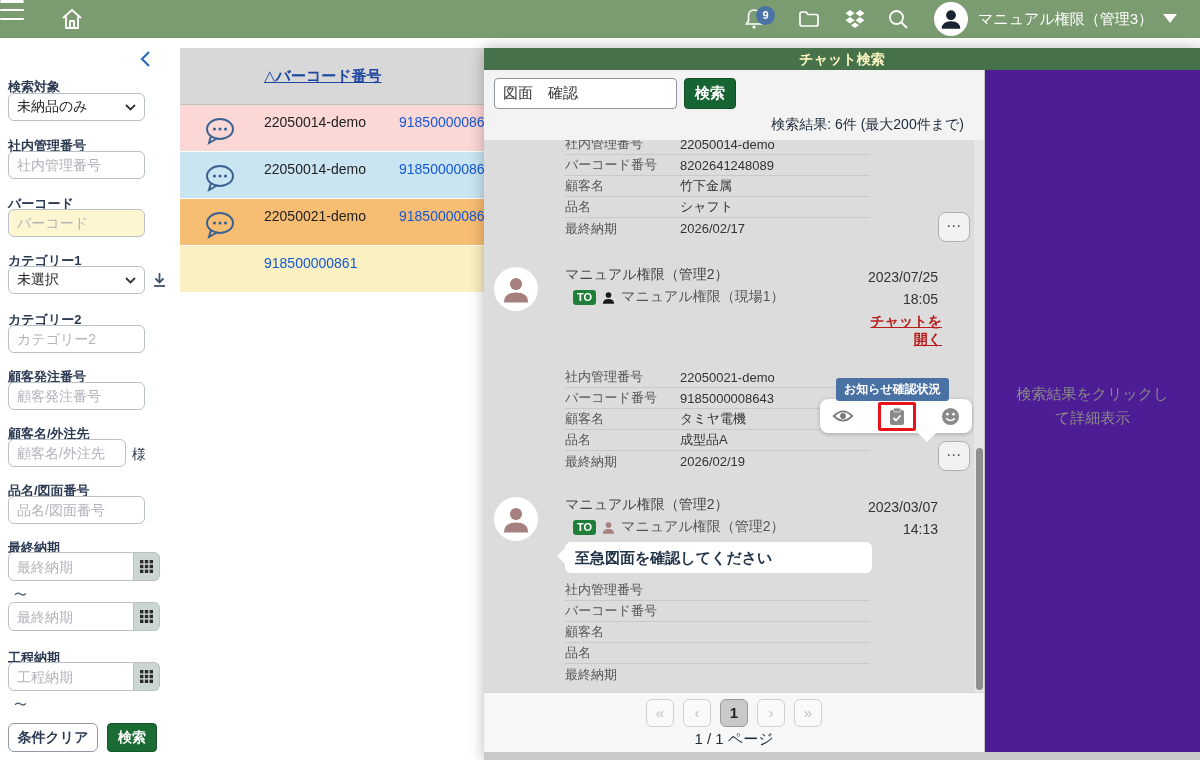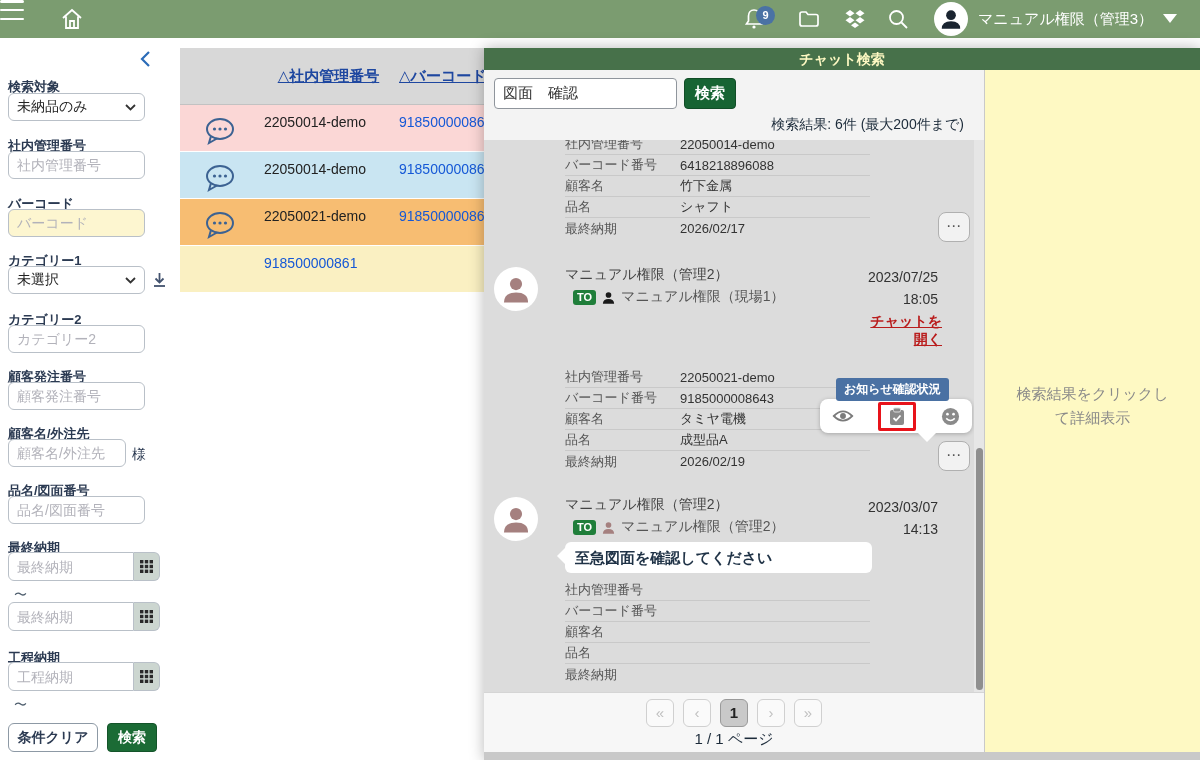--- a/index.html
+++ b/index.html
@@ -54,21 +54,21 @@
   .t-header .c2 { justify-content:center; }
   .barcode-link { color:#1558d6; cursor:pointer; }
   #table-summary { margin:18px 0 0 65px; font-size:14px; font-weight:bold; color:#1c2b3a; }
 
   
   #modal { position:absolute; left:484px; top:48px; width:716px; height:712px; box-shadow:0 0 14px rgba(0,0,0,.28); background:#f3f3f3; z-index:10; }
   #modal-header { height:22px; background:#47714a; color:#fef9c3; font-size:14px; font-weight:bold;
     text-align:center; line-height:22px; }
   #modal-body { display:flex; height:682px; }
   #modal-left { width:500px; display:flex; flex-direction:column; }
-  #modal-right { width:216px; background:#fef9c3; border-left:1px solid #c9c9c9; position:relative; }
+  #modal-right { width:216px; background:#4c1d95; border-left:1px solid #c9c9c9; position:relative; }
   #detail-hint { position:absolute; top:312px; left:0; width:100%; text-align:center;
     font-size:15px; color:#8a8a8a; line-height:24px; padding:0 28px; }
   #modal-strip { height:8px; background:#c9c9c9; }
 
   #search-area { position:relative; height:70px; background:#f3f3f3; }
   #chat-search-input { position:absolute; left:10px; top:8px; width:183px; height:31px;
     border:1px solid #8f959c; border-radius:4px; padding:0 8px; font-size:15px; color:#333; background:#fff; }
   #chat-search-btn { position:absolute; left:200px; top:8px; width:52px; height:31px; background:#176433;
     border:1px solid #114d27; border-radius:4px; color:#fff; font-size:15px; font-weight:bold; cursor:pointer; }
   #chat-options-btn { position:absolute; left:272px; top:8px; width:152px; height:31px; background:transparent;
@@ -263,23 +263,20 @@
   </div>
   <div class="tilde" style="top:658px">〜</div>
 
   <button id="clear-btn">条件クリア</button>
   <button id="search-btn-sb">検索</button>
 </div>
 
 <div id="table">
   <div class="t-header">
     <div class="c1"></div>
-    <div class="c2">
-        <span class="th-link">△社内管理番号</span>
-      </div>
     <div class="c3">
         <span class="th-link">△バーコード番号</span>
       </div>
   </div>
   <div class="t-row" style="background-color: rgb(251, 215, 214);">
     <div class="c1">
         <svg width="36" height="32" viewBox="0 0 36 32">
           <ellipse cx="18" cy="14" rx="13" ry="10" fill="none" stroke="#3c6292" stroke-width="2"></ellipse>
           <path d="M9 21 L7 28 L15 23.5" fill="none" stroke="#3c6292" stroke-width="2"></path>
           <circle cx="12.5" cy="14" r="1.6" fill="#3c6292"></circle>
@@ -335,21 +332,21 @@
       <div id="results">
 
         <div class="chat-item" style="top:-6px; height:122px;">
           <div class="fields" style="top:0">
             <div class="f-row">
                 <span class="f-label">社内管理番号</span>
                 <span class="f-value">22050014-demo</span>
               </div>
             <div class="f-row">
                 <span class="f-label">バーコード番号</span>
-                <span class="f-value">6418218896088</span>
+                <span class="f-value">8202641248089</span>
               </div>
             <div class="f-row">
                 <span class="f-label">顧客名</span>
                 <span class="f-value">竹下金属</span>
               </div>
             <div class="f-row">
                 <span class="f-label">品名</span>
                 <span class="f-value">シャフト</span>
               </div>
             <div class="f-row">

